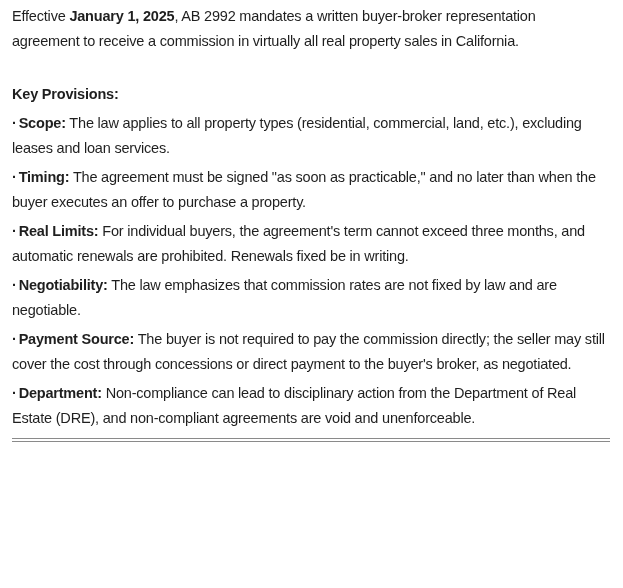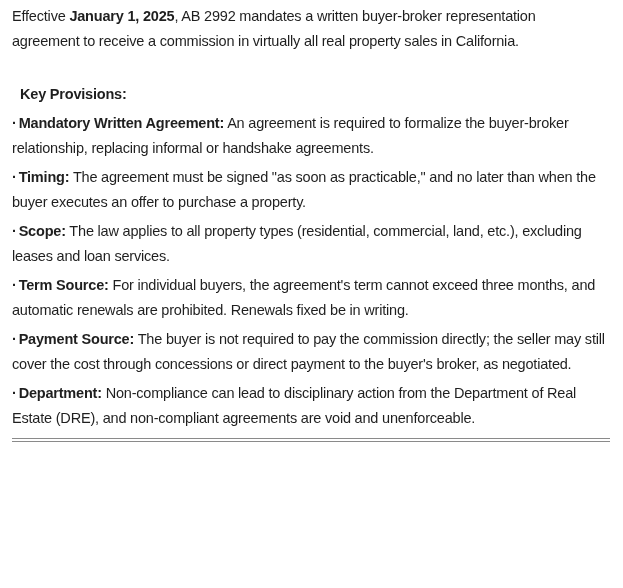--- a/index.html
+++ b/index.html
@@ -22,21 +22,21 @@
     letter-spacing: -0.2px;
     line-height: 25px;
     color: #1f1f1f;
     background: #ffffff;
   }
   .para {
     margin: 0 0 4px 0;
     white-space: pre-line;
   }
   .heading {
-    margin: 28px 0 4px 8px;
+    margin: 28px 0 4px 0;
     font-weight: 700;
     white-space: pre-line;
   }
   .bold {
     font-weight: 700;
   }
   .bullet-marker {
     font-weight: 700;
     margin-right: 2px;
   }
@@ -50,33 +50,33 @@
 </head>
 <body>
 
 <div class="doc">
 
   <p class="para"><span>Effective </span><span class="bold">January 1, 2025</span><span>, AB 2992 mandates a written buyer-broker representation
 agreement to receive a commission in virtually all real property sales in California.</span></p>
 
   <p class="heading">Key Provisions:</p>
 
-  <p class="para"><span class="bullet-marker">·</span><span class="bold">Mandatory Written Agreement:</span><span> An agreement is required to formalize the buyer-broker
-relationship, replacing informal or handshake agreements.</span></p>
+
+  <p class="para"><span class="bullet-marker">·</span><span class="bold">Scope:</span><span> The law applies to all property types (residential, commercial, land, etc.), excluding
+leases and loan services.</span></p>
 
   <p class="para"><span class="bullet-marker">·</span><span class="bold">Timing:</span><span> The agreement must be signed "as soon as practicable," and no later than when the
 buyer executes an offer to purchase a property.</span></p>
 
-  <p class="para"><span class="bullet-marker">·</span><span class="bold">Scope:</span><span> The law applies to all property types (residential, commercial, land, etc.), excluding
-leases and loan services.</span></p>
-
-  <p class="para"><span class="bullet-marker">·</span><span class="bold">Term Source:</span><span> For individual buyers, the agreement's term cannot exceed three months, and
+  <p class="para"><span class="bullet-marker">·</span><span class="bold">Real Limits:</span><span> For individual buyers, the agreement's term cannot exceed three months, and
 automatic renewals are prohibited. Renewals fixed be in writing.</span></p>
 
 
+  <p class="para"><span class="bullet-marker">·</span><span class="bold">Negotiability:</span><span> The law emphasizes that commission rates are not fixed by law and are
+negotiable.</span></p>
 
   <p class="para"><span class="bullet-marker">·</span><span class="bold">Payment Source:</span><span> The buyer is not required to pay the commission directly; the seller may still
 cover the cost through concessions or direct payment to the buyer's broker, as negotiated.</span></p>
 
   <p class="para"><span class="bullet-marker">·</span><span class="bold">Department:</span><span> Non-compliance can lead to disciplinary action from the Department of Real
 Estate (DRE), and non-compliant agreements are void and unenforceable.</span></p>
 
   <div class="divider"></div>
 
 </div>

